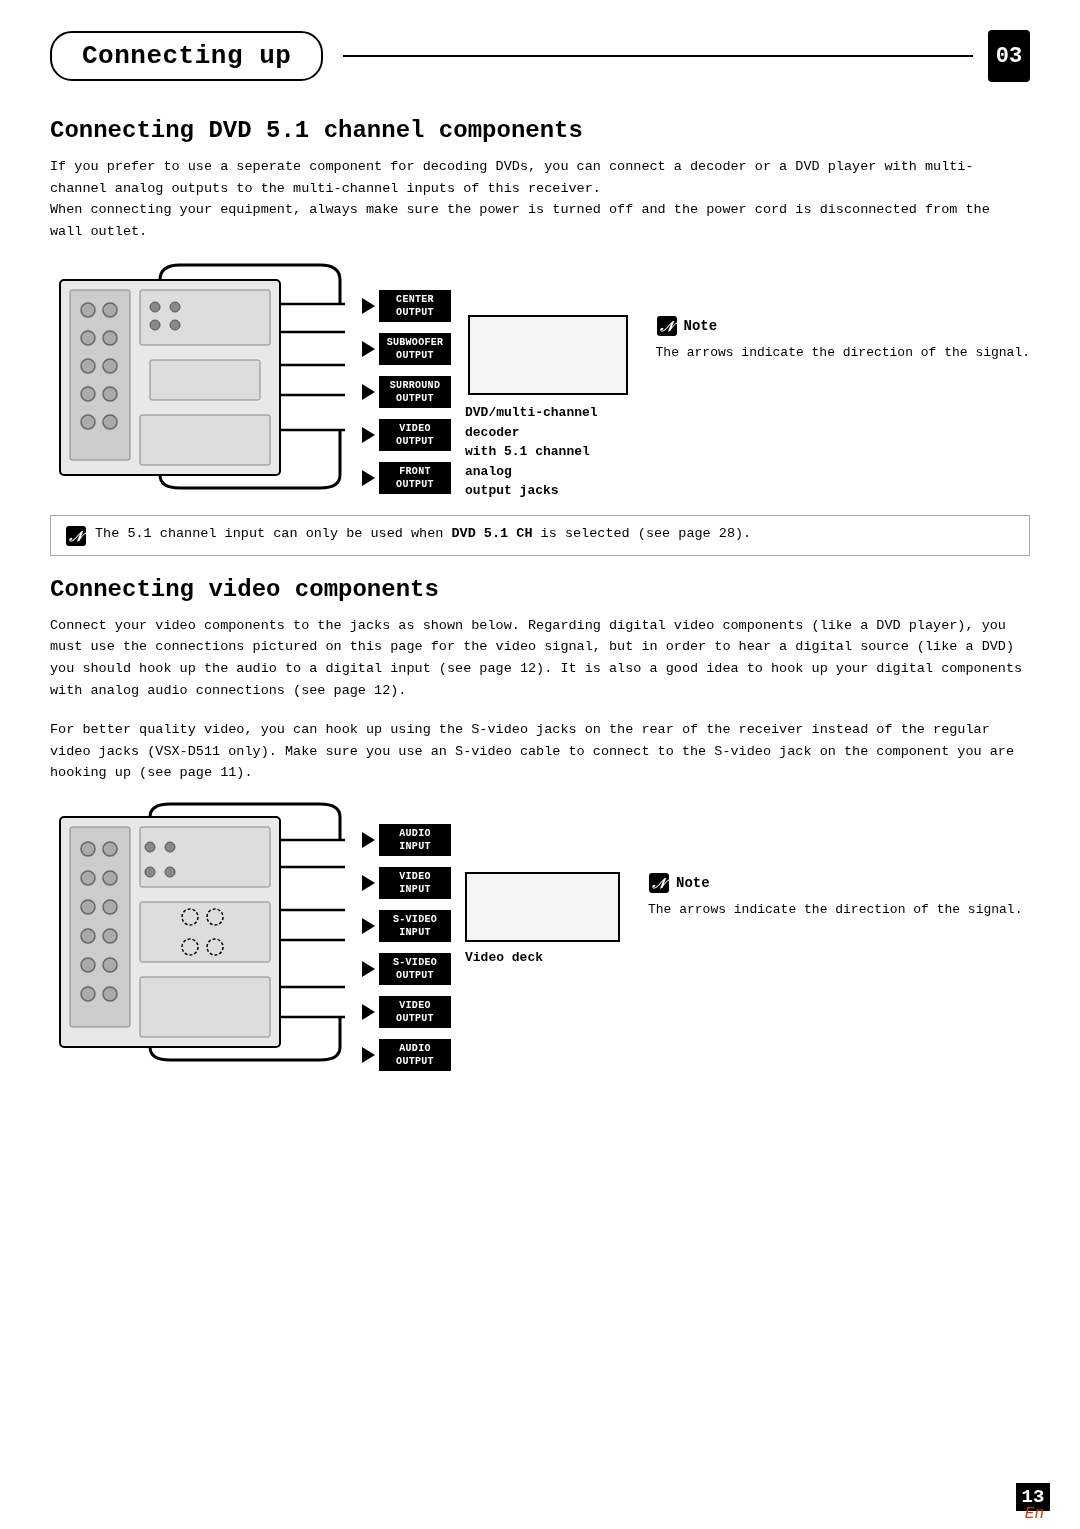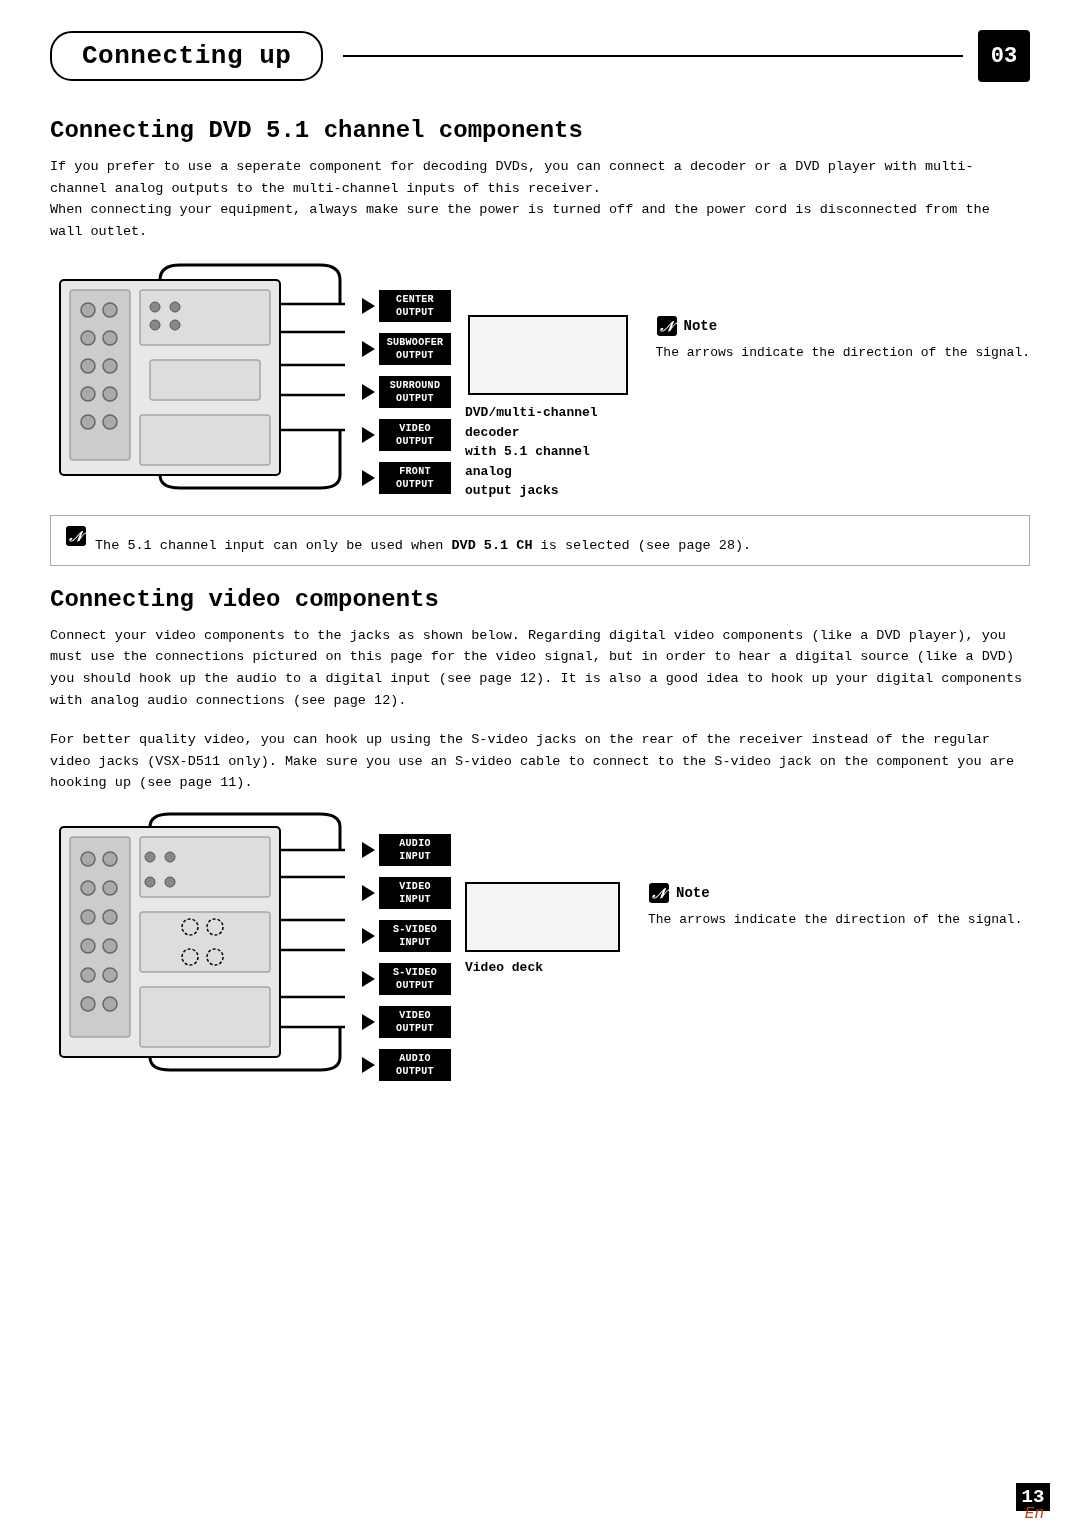--- a/index.html
+++ b/index.html
@@ -44,21 +44,21 @@
       height: 2.5px;
       background: #000;
       margin-right: 15px;
     }
 
     .header-number {
       background: #000;
       color: #fff;
       font-size: 22px;
       font-weight: bold;
-      width: 52px;
+      width: 42px;
       height: 52px;
       display: flex;
       align-items: center;
       justify-content: center;
       border-radius: 4px;
       flex-shrink: 0;
     }
 
     
     .section-title {
@@ -145,21 +145,20 @@
     .bottom-note-icon {
       width: 22px;
       height: 22px;
       flex-shrink: 0;
       margin-top: 1px;
     }
 
     .bottom-note-text {
       font-size: 13.5px;
       line-height: 1.55;
-      margin-top: 12px;
     }
 
     
     .page-number {
       position: absolute;
       bottom: 18px;
       right: 30px;
       background: #000;
       color: #fff;
       font-size: 19px;

